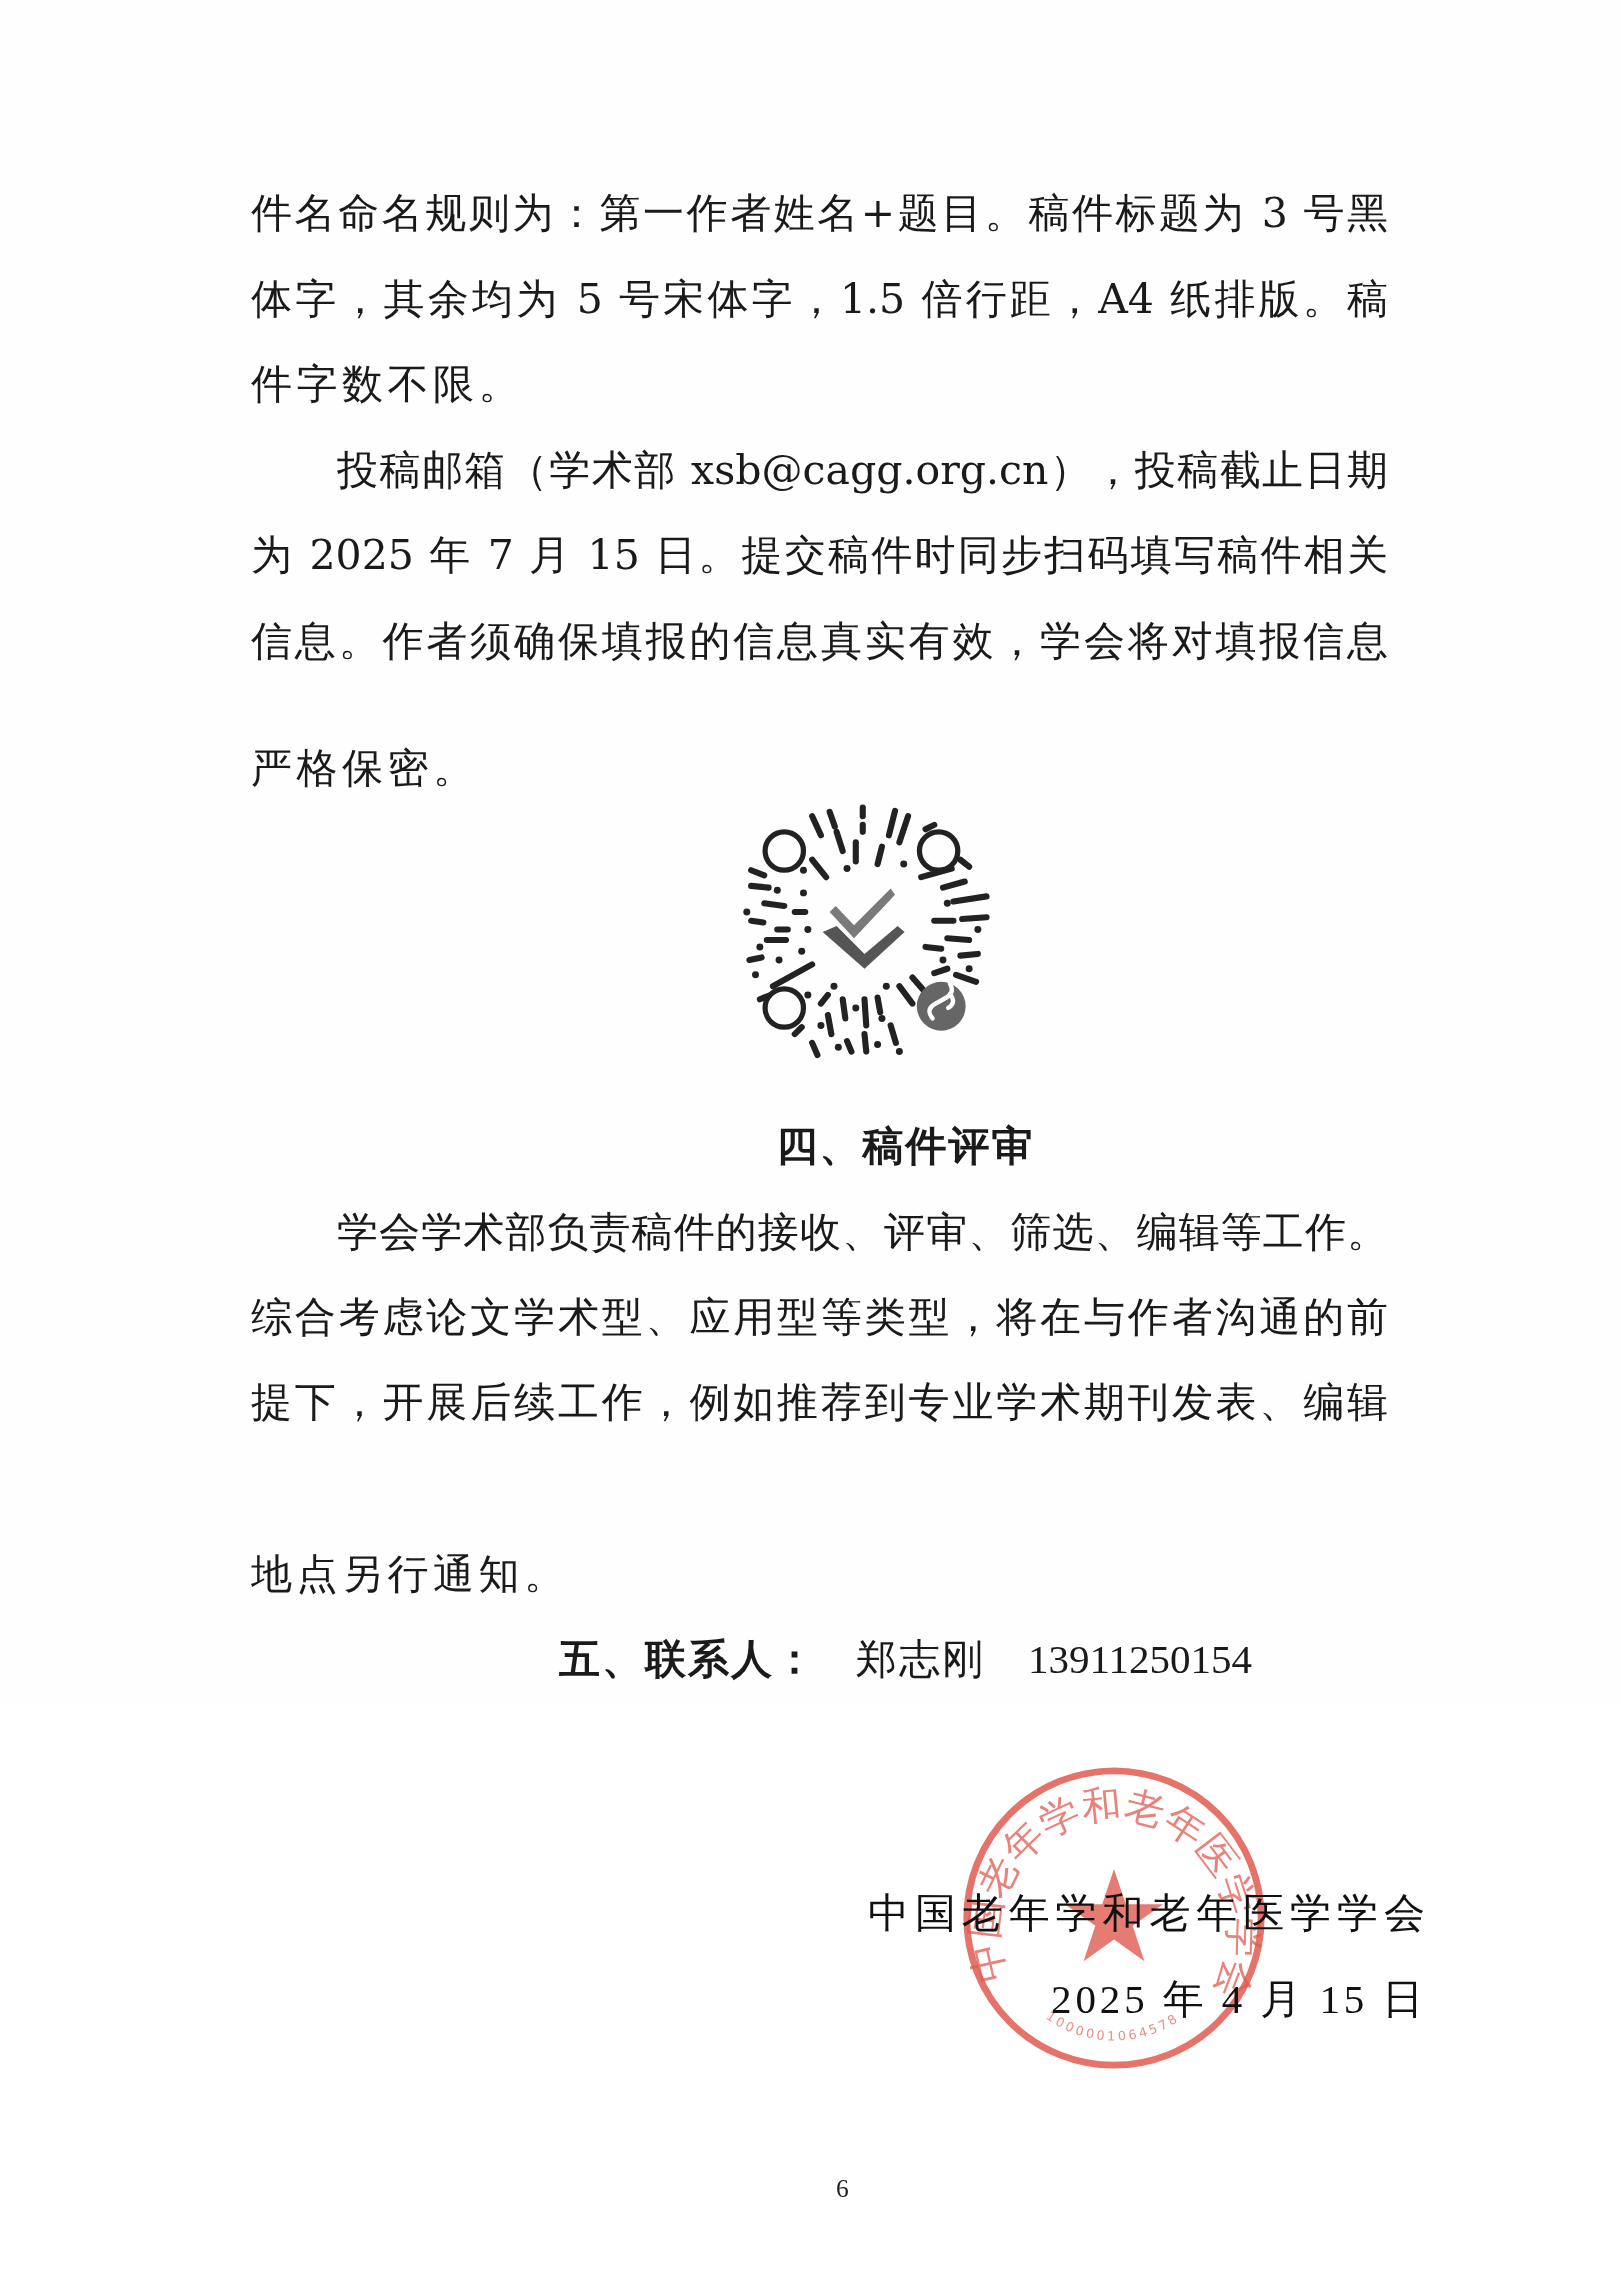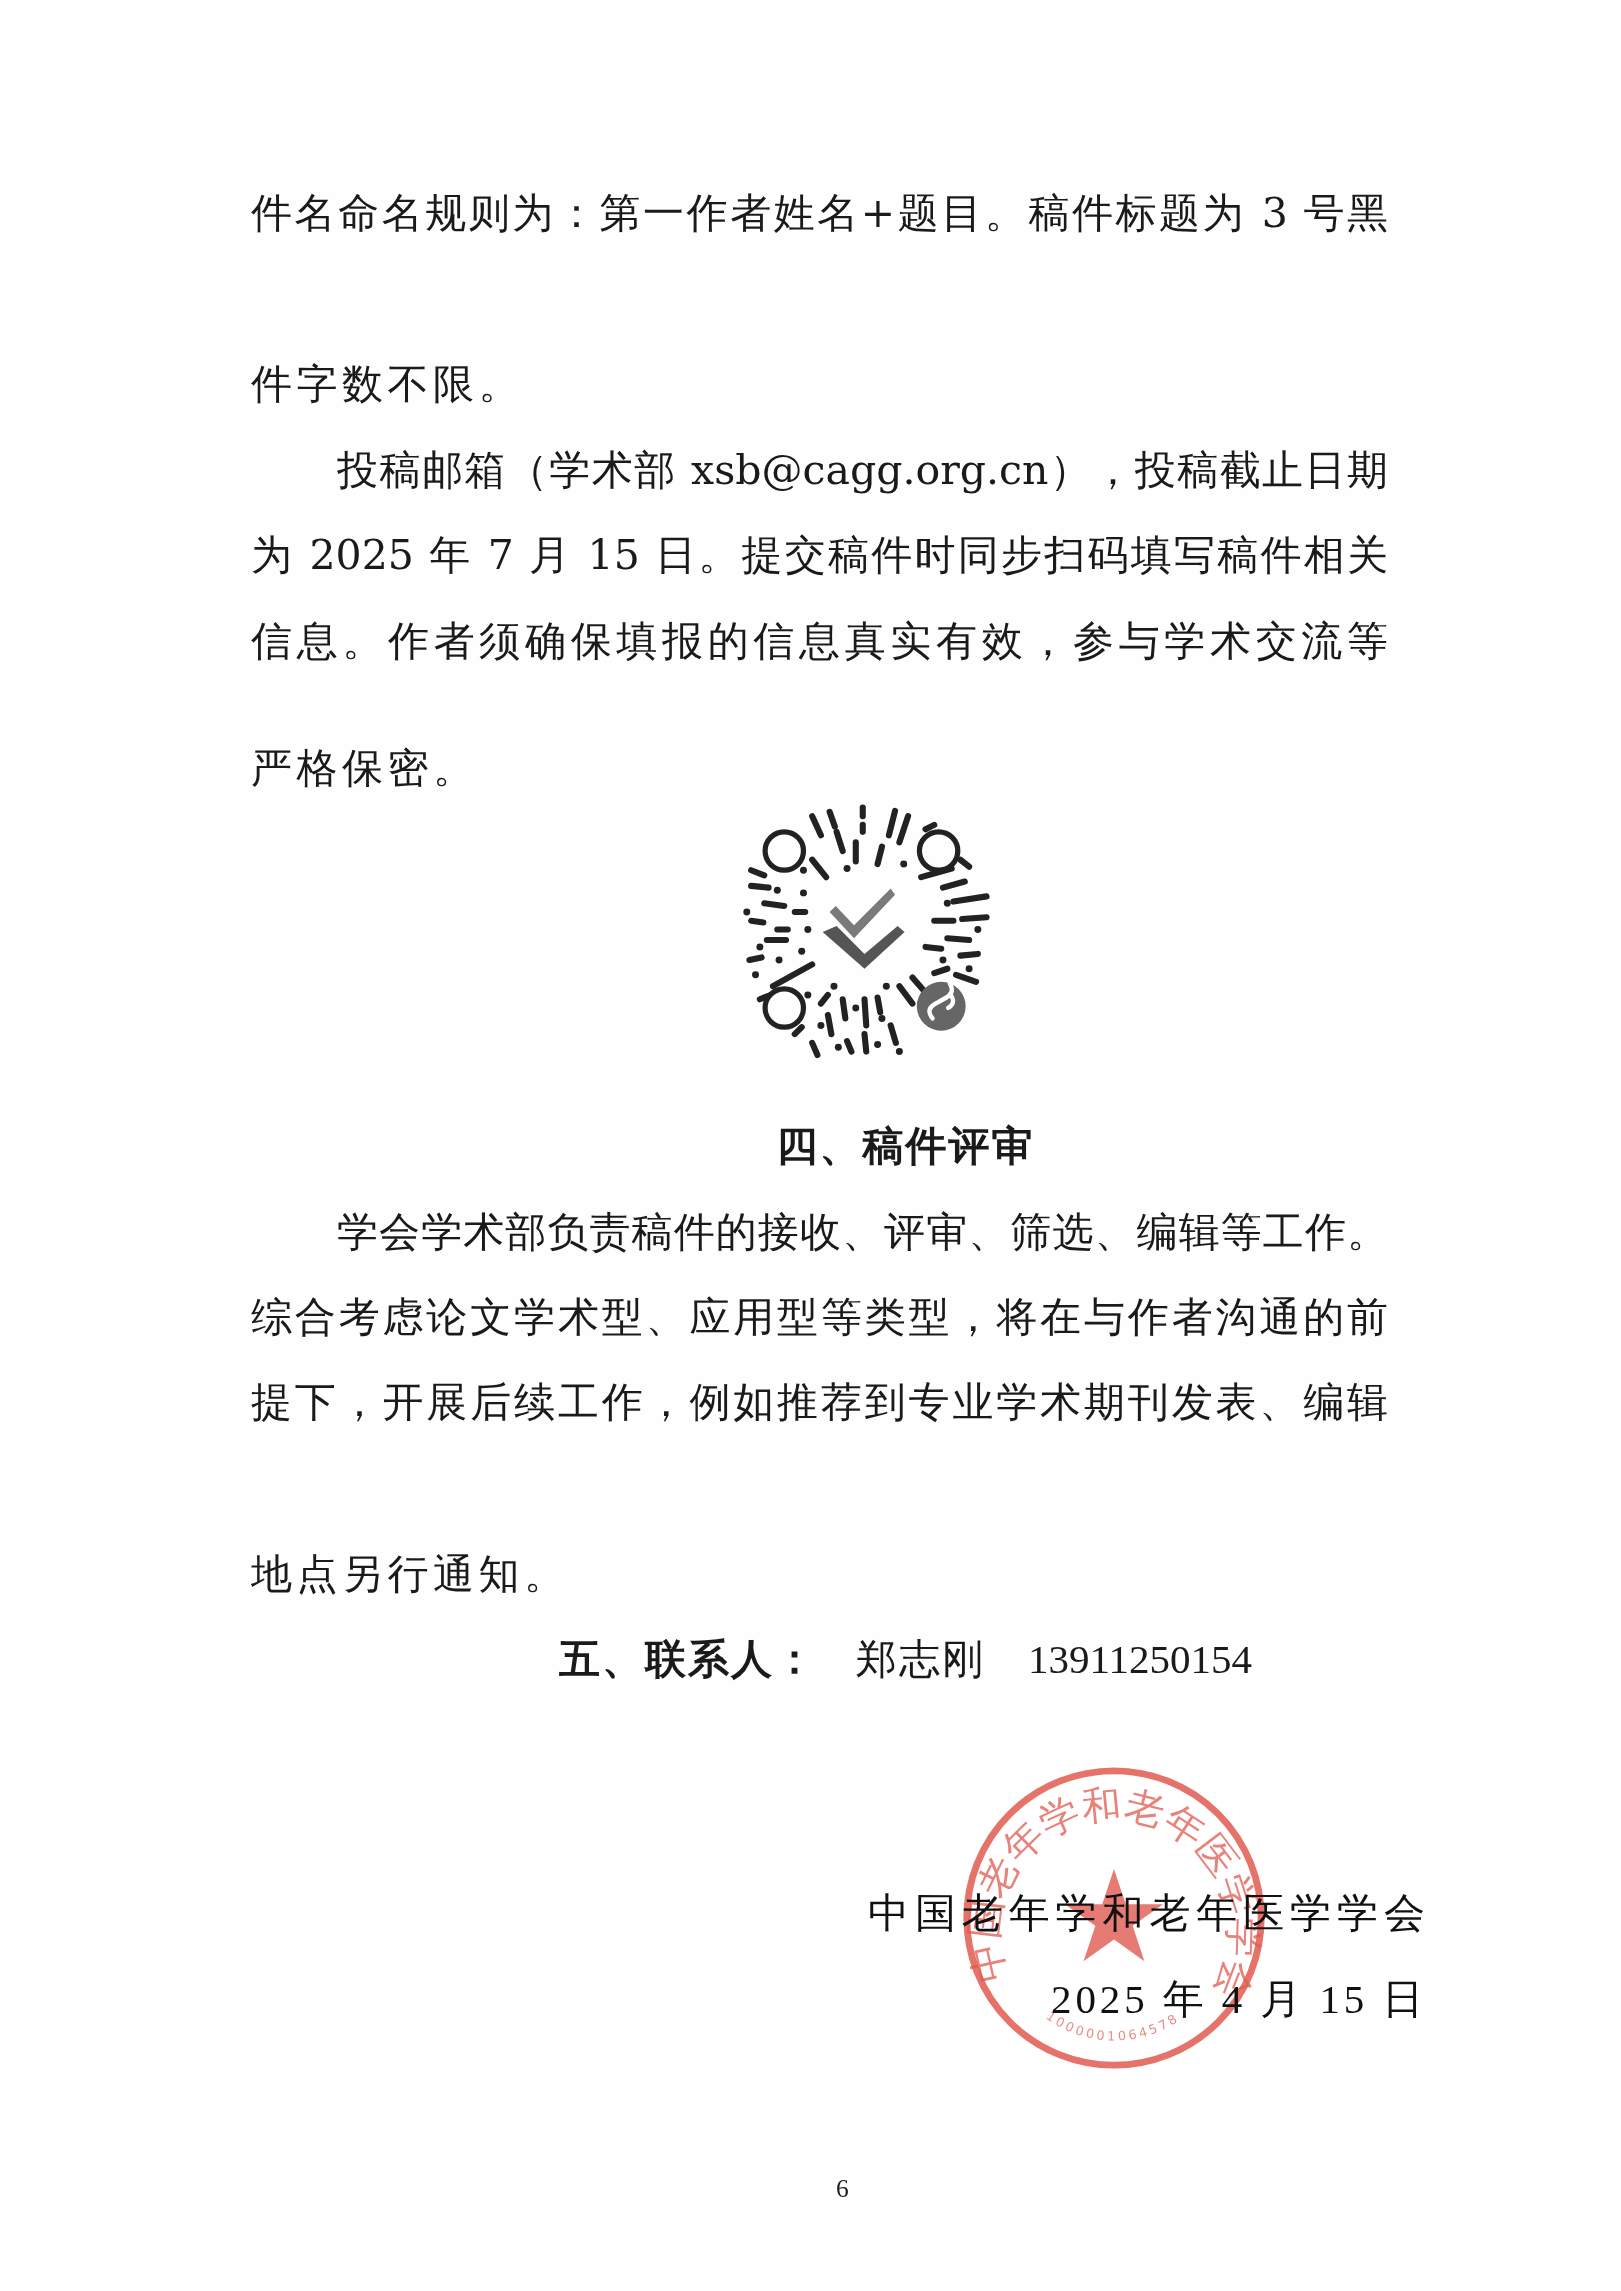--- a/index.html
+++ b/index.html
@@ -19,25 +19,26 @@
   .org { left: 868px; top: 1884px; }
   .date { left: 1051px; top: 1970px; letter-spacing: 3.9px; font-family: "Liberation Serif", "DejaVu Serif", serif; }
   .page-number { position: absolute; left: 836px; top: 2174px; font-size: 25.5px; font-family: "Liberation Serif", serif; color: #222; }
 </style>
 </head>
 <body>
 
 <div class="page">
 
   <div class="line justify" style="top:184px;">件名命名规则为：第一作者姓名+题目。稿件标题为 3 号黑</div>
+  <div class="line justify" style="top:270px;">体字，其余均为 5 号宋体字，1.5 倍行距，A4 纸排版。稿</div>
   <div class="line" style="top:355px;">件字数不限。</div>
 
   <div class="line indent justify" style="top:441px; width:1051px;">投稿邮箱（学术部 xsb@cagg.org.cn），投稿截止日期</div>
   <div class="line justify" style="top:526px;">为 2025 年 7 月 15 日。提交稿件时同步扫码填写稿件相关</div>
-  <div class="line justify" style="top:612px;">信息。作者须确保填报的信息真实有效，参与学术交流等</div>
+  <div class="line justify" style="top:612px;">信息。作者须确保填报的信息真实有效，学会将对填报信息</div>
   <div class="line" style="top:739px;">严格保密。</div>
 
   <svg class="qr" viewBox="0 0 320 320" xmlns="http://www.w3.org/2000/svg">
     <g stroke="#222" stroke-width="7" stroke-linecap="round" fill="none">
 
       <circle cx="68" cy="70" r="22" stroke-width="6"></circle>
       <circle cx="245" cy="70" r="22" stroke-width="6"></circle>
       <circle cx="68" cy="250" r="22" stroke-width="6"></circle>
 
       <line x1="100" y1="30" x2="110" y2="52"></line>

